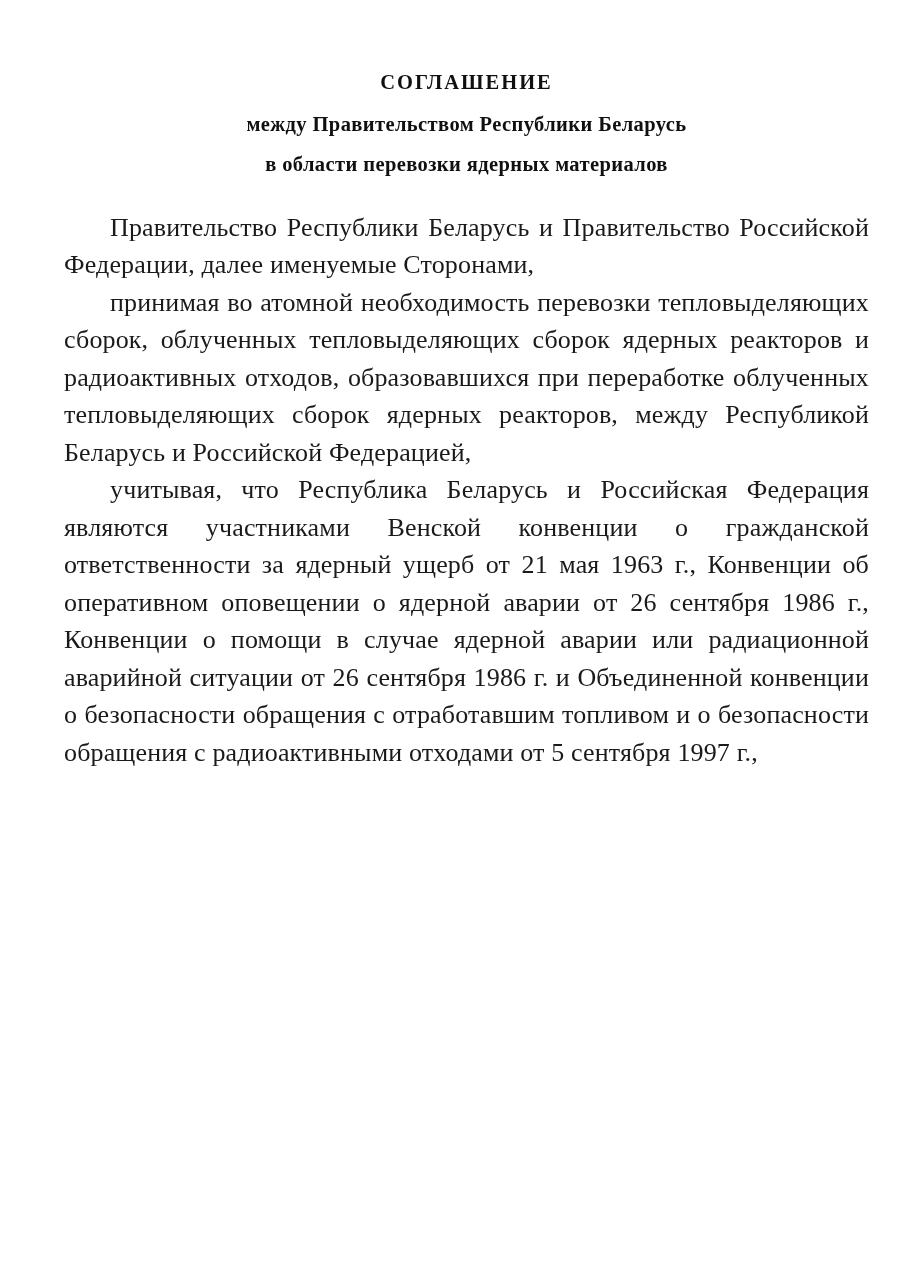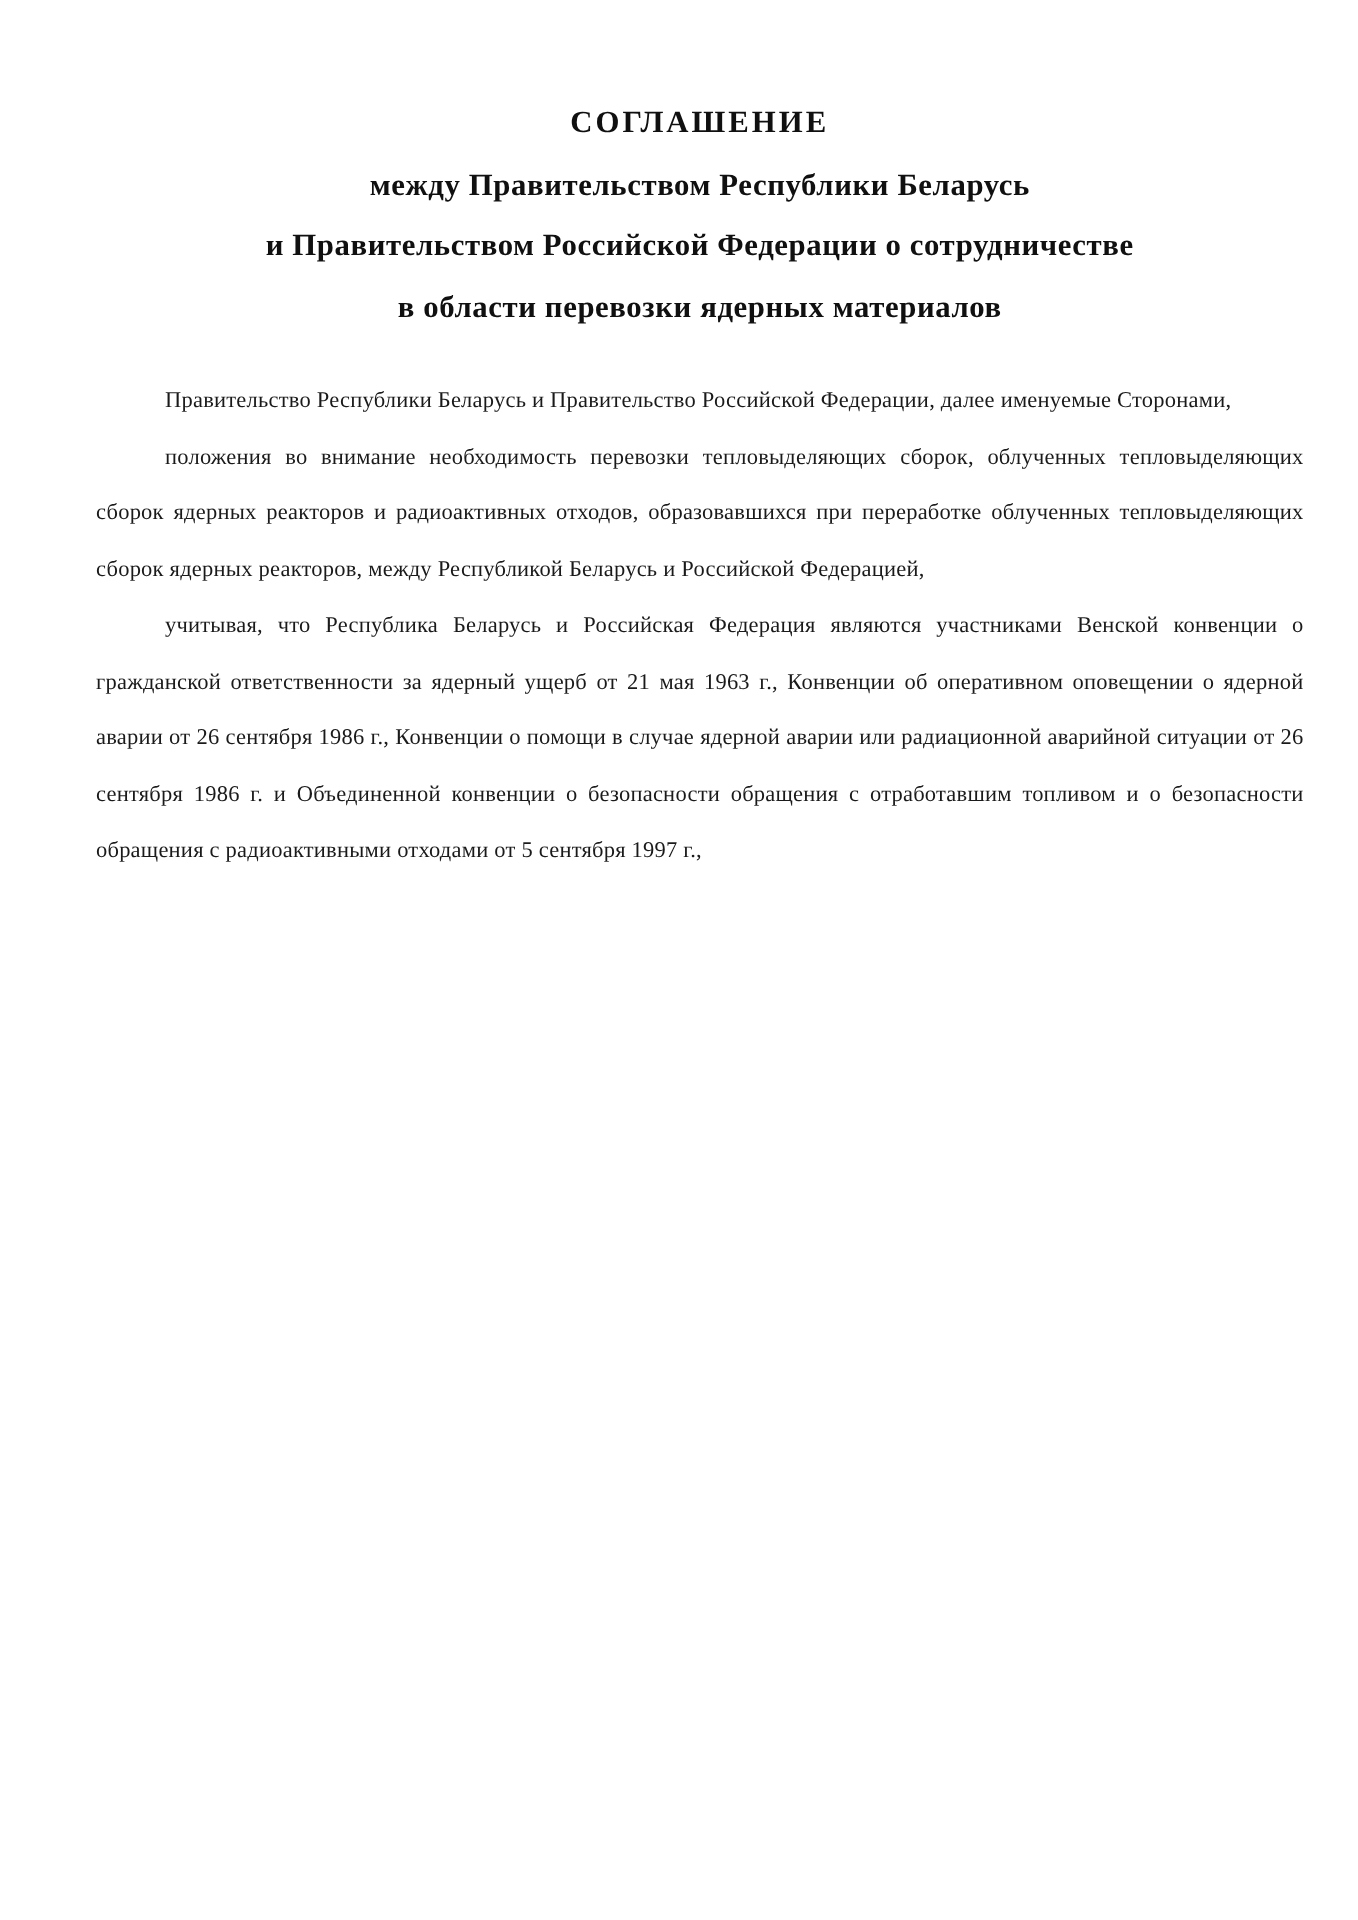--- a/index.html
+++ b/index.html
@@ -51,41 +51,40 @@
     letter-spacing: 0.4px;
   }
   .body-block {
     margin-top: 34px;
   }
   p.para {
     margin: 0 0 0 0;
     text-align: justify;
     text-justify: inter-word;
     text-indent: 46px;
-    font-size: 15px;
+    font-size: 26px;
     line-height: 37.5px;
     color: #1a1a1a;
     letter-spacing: 0.15px;
   }
   p.para + p.para {
     margin-top: 0;
   }
   
 </style>
 </head>
 <body>
 
 <div class="page">
 
   <div class="doc-title">
     <div class="title-line t1">СОГЛАШЕНИЕ</div>
     <div class="title-line t2">между Правительством Республики Беларусь</div>
-    <div class="title-line t3">и Правительством Российской Федерации о сотрудничестве</div>
     <div class="title-line t4">в области перевозки ядерных материалов</div>
   </div>
 
   <div class="body-block">
     <p class="para">Правительство Республики Беларусь и Правительство Российской Федерации, далее именуемые Сторонами,</p>
-    <p class="para">положения во внимание необходимость перевозки тепловыделяющих сборок, облученных тепловыделяющих сборок ядерных реакторов и радиоактивных отходов, образовавшихся при переработке облученных тепловыделяющих сборок ядерных реакторов, между Республикой Беларусь и Российской Федерацией,</p>
+    <p class="para">принимая во атомной необходимость перевозки тепловыделяющих сборок, облученных тепловыделяющих сборок ядерных реакторов и радиоактивных отходов, образовавшихся при переработке облученных тепловыделяющих сборок ядерных реакторов, между Республикой Беларусь и Российской Федерацией,</p>
     <p class="para">учитывая, что Республика Беларусь и Российская Федерация являются участниками Венской конвенции о гражданской ответственности за ядерный ущерб от 21 мая 1963 г., Конвенции об оперативном оповещении о ядерной аварии от 26 сентября 1986 г., Конвенции о помощи в случае ядерной аварии или радиационной аварийной ситуации от 26 сентября 1986 г. и Объединенной конвенции о безопасности обращения с отработавшим топливом и о безопасности обращения с радиоактивными отходами от 5 сентября 1997 г.,</p>
   </div>
 
 </div>
 
 </body></html>

